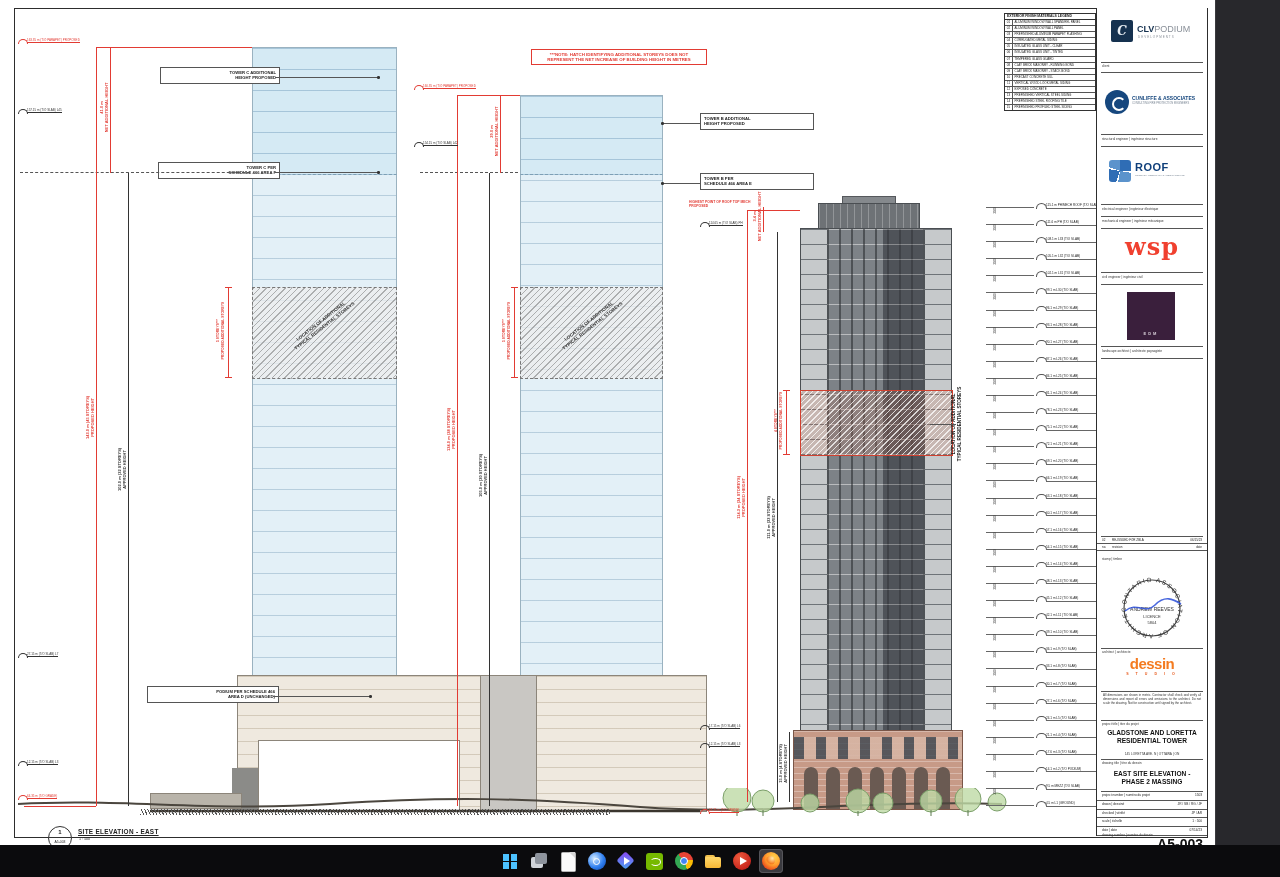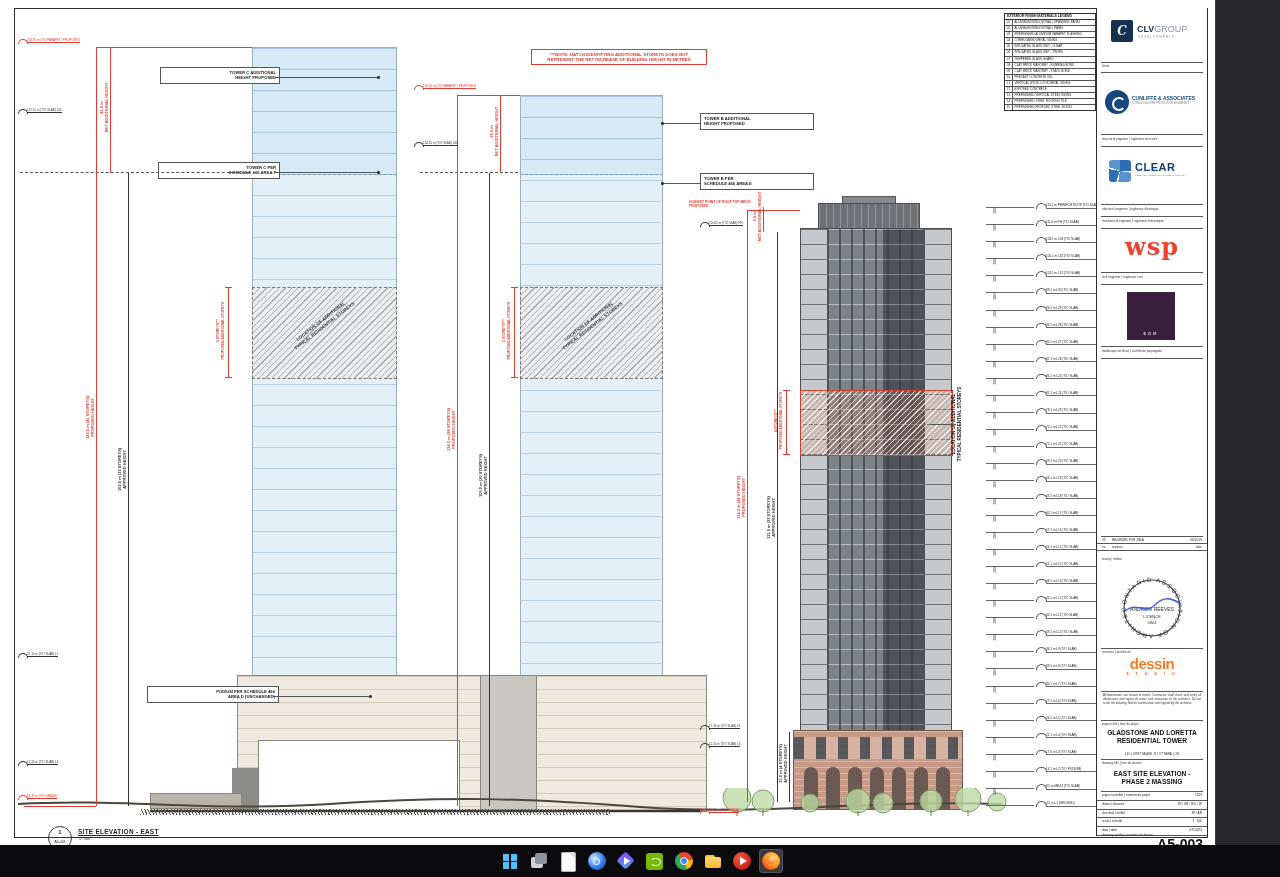--- a/index.html
+++ b/index.html
@@ -692,39 +692,39 @@
       <span class="s">A5-003</span>
     </div>
     <div id="view-title">SITE ELEVATION - EAST</div>
     <div id="view-scale">1 : 500</div>
 
     <div id="tblock">
       <div id="clv">
         <div class="sq">
             <span>C</span>
           </div>
-        <div class="wordmark"><span>CLV</span><b>GROUP</b></div>
+        <div class="wordmark"><span>CLV</span><b>PODIUM</b></div>
         <div class="devs">DEVELOPMENTS</div>
       </div>
       <div class="tb-rule" style="top:54px;"></div>
       <div class="tb-lab" style="top:56px;">client</div>
       <div class="tb-rule" style="top:64px;"></div>
 
       <div id="cunliffe">
         <div class="c"></div>
         <div class="t1">CUNLIFFE &amp; ASSOCIATES</div>
         <div class="t2">CONSULTING FIRE PROTECTION ENGINEERS</div>
       </div>
       <div class="tb-rule" style="top:126px;"></div>
       <div class="tb-lab" style="top:129px;">structural engineer | ingénieur structure</div>
       <div class="tb-rule" style="top:138px;"></div>
 
       <div id="gwal">
         <div class="ic"></div>
-        <div class="t">CLEAR</div>
+        <div class="t">ROOF</div>
         <div class="tag">GOODKEY WEEDMARK &amp; ASSOCIATES LTD</div>
       </div>
       <div class="tb-rule" style="top:196px;"></div>
       <div class="tb-lab" style="top:199px;">electrical engineer | ingénieur électrique</div>
       <div class="tb-rule" style="top:208px;"></div>
       <div class="tb-lab" style="top:211px;">mechanical engineer | ingénieur mécanique</div>
       <div class="tb-rule" style="top:220px;"></div>
 
       <div id="wsp">wsp</div>
       <div class="tb-rule" style="top:264px;"></div>

